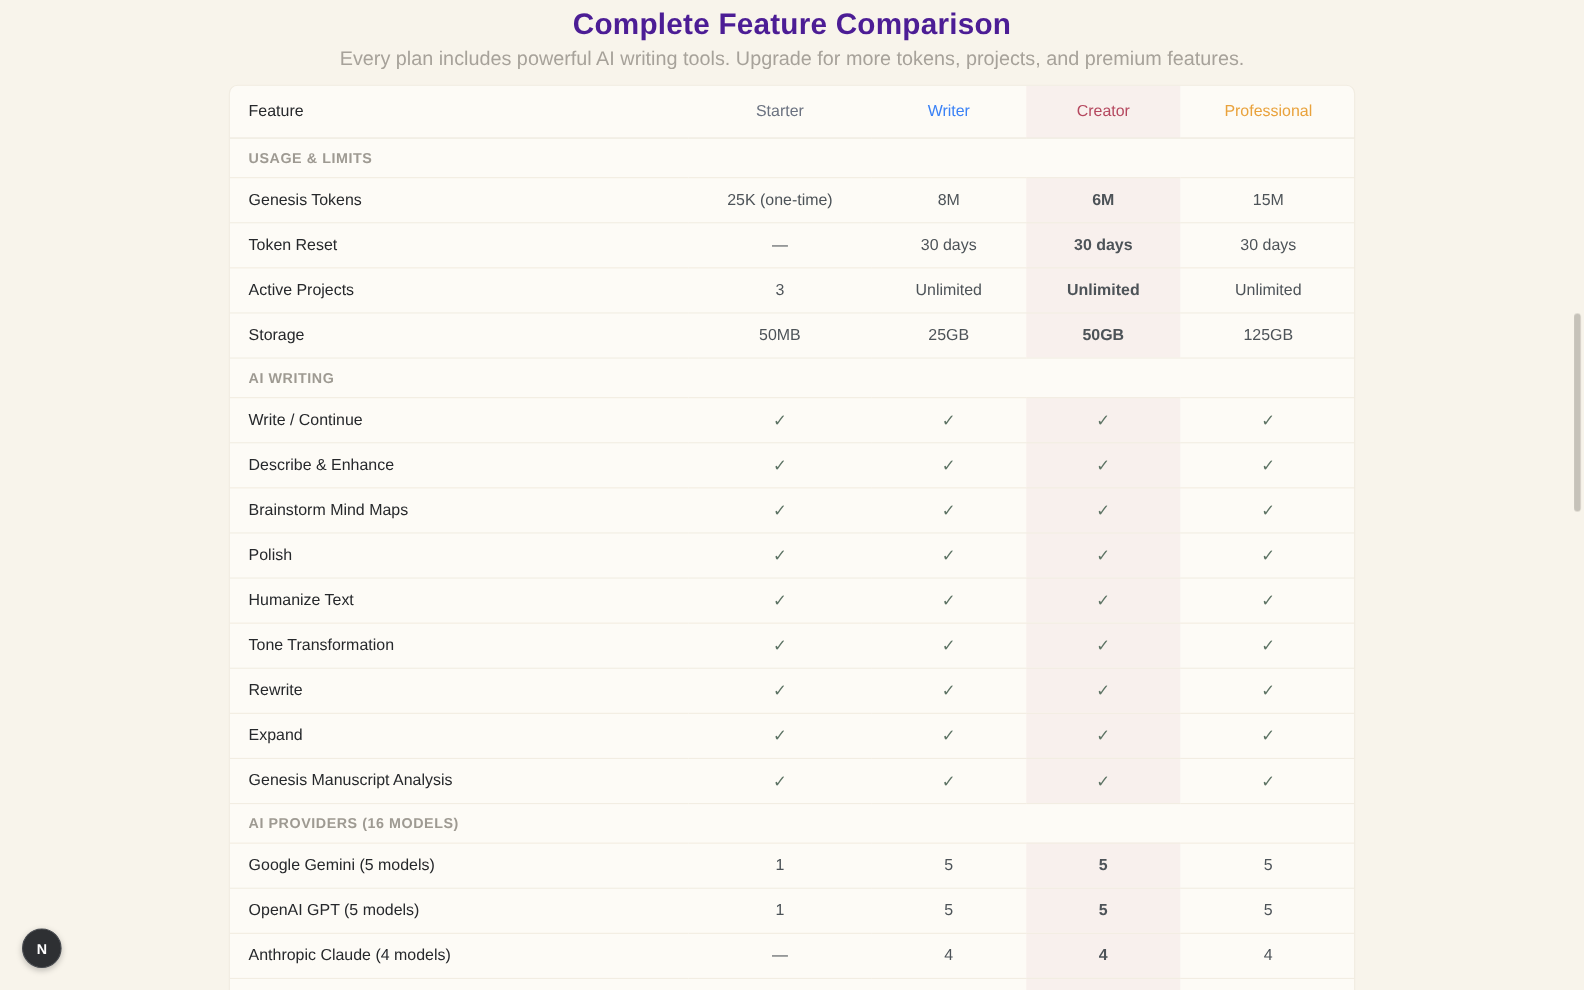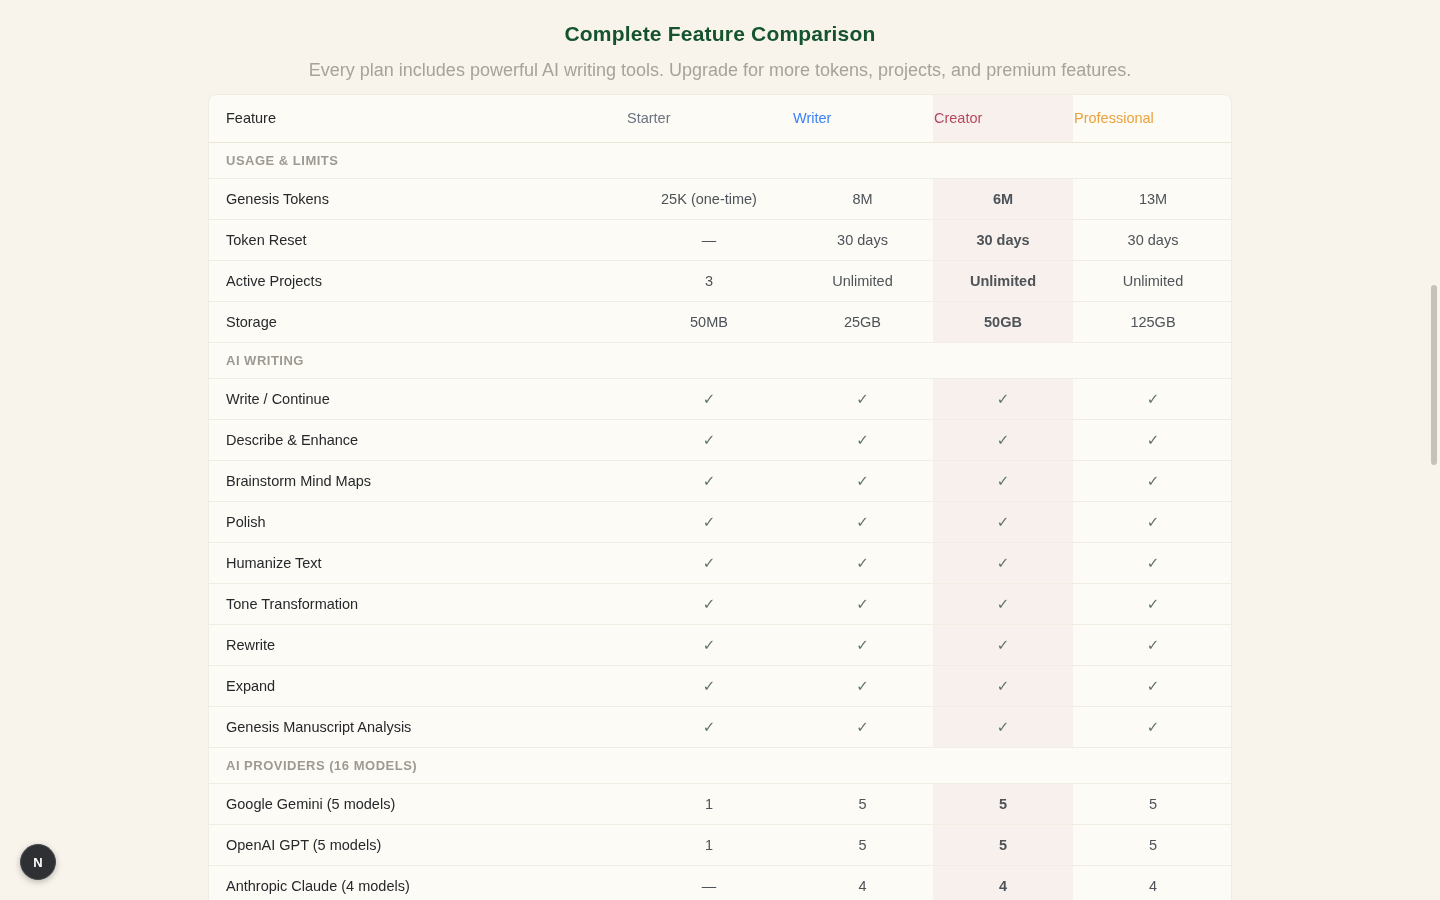--- a/index.html
+++ b/index.html
@@ -10,22 +10,22 @@
     background: #f8f4eb;
     font-family: "Liberation Sans", "DejaVu Sans", sans-serif;
   }
   :root{
     --creator-color:#b5485f;
     --creator-tint:#f8f0ed;
     --check-color:#5d7364;
   }
   .page-header { padding-top: 8px; text-align: center; }
   .page-header h1 {
-    margin: 12px; font-size: 21px; line-height: 28px;
-    font-weight: 600; color: #14532d; letter-spacing: 0.2px;
+    margin: 0; font-size: 27px; line-height: 28px;
+    font-weight: 600; color: #4c1d95; letter-spacing: 0.2px;
   }
   .page-header p {
     margin: 7px 0 0; font-size: 18px; color: #a7a29a;
   }
   .table-card {
     width: 1024px; margin: 13px auto 0;
     background: #fdfbf6;
     border: 1px solid #f1ece1;
     border-radius: 8px;
     overflow: hidden;
@@ -35,21 +35,21 @@
   }
   col.c-feature { width: 417px; }
   col.c-starter { width: 166px; }
   col.c-writer  { width: 141px; }
   col.c-creator { width: 140px; }
   col.c-pro     { width: 160px; }
 
   thead th {
     height: 47px; font-size: 14.5px; font-weight: 500;
     border-bottom: 1px solid #ece6d9;
-    text-align: left; color: #6b7280; vertical-align: middle;
+    text-align: center; color: #6b7280; vertical-align: middle;
   }
   thead th.feature-col {
     text-align: left; padding-left: 17px; color: #26282b; font-weight: 500;
   }
   tr.section-row td {
     height: 36px; vertical-align: middle;
     padding-left: 17px;
     font-size: 13px; font-weight: 700; letter-spacing: 0.5px;
     color: #9e9a92;
     border-bottom: 1px solid #f2ede2;
@@ -126,21 +126,21 @@
       </thead>
       <tbody id="table-body">
           <tr class="section-row">
             <td colspan="5">USAGE &amp; LIMITS</td>
           </tr>
           <tr class="data-row">
             <td class="feature-cell">Genesis Tokens</td>
             <td class="value-cell">25K (one-time)</td>
             <td class="value-cell">8M</td>
             <td class="value-cell creator-cell">6M</td>
-            <td class="value-cell">13M</td>
+            <td class="value-cell">15M</td>
           </tr>
           <tr class="data-row">
             <td class="feature-cell">Token Reset</td>
             <td class="value-cell">—</td>
             <td class="value-cell">30 days</td>
             <td class="value-cell creator-cell">30 days</td>
             <td class="value-cell">30 days</td>
           </tr>
           <tr class="data-row">
             <td class="feature-cell">Active Projects</td>

